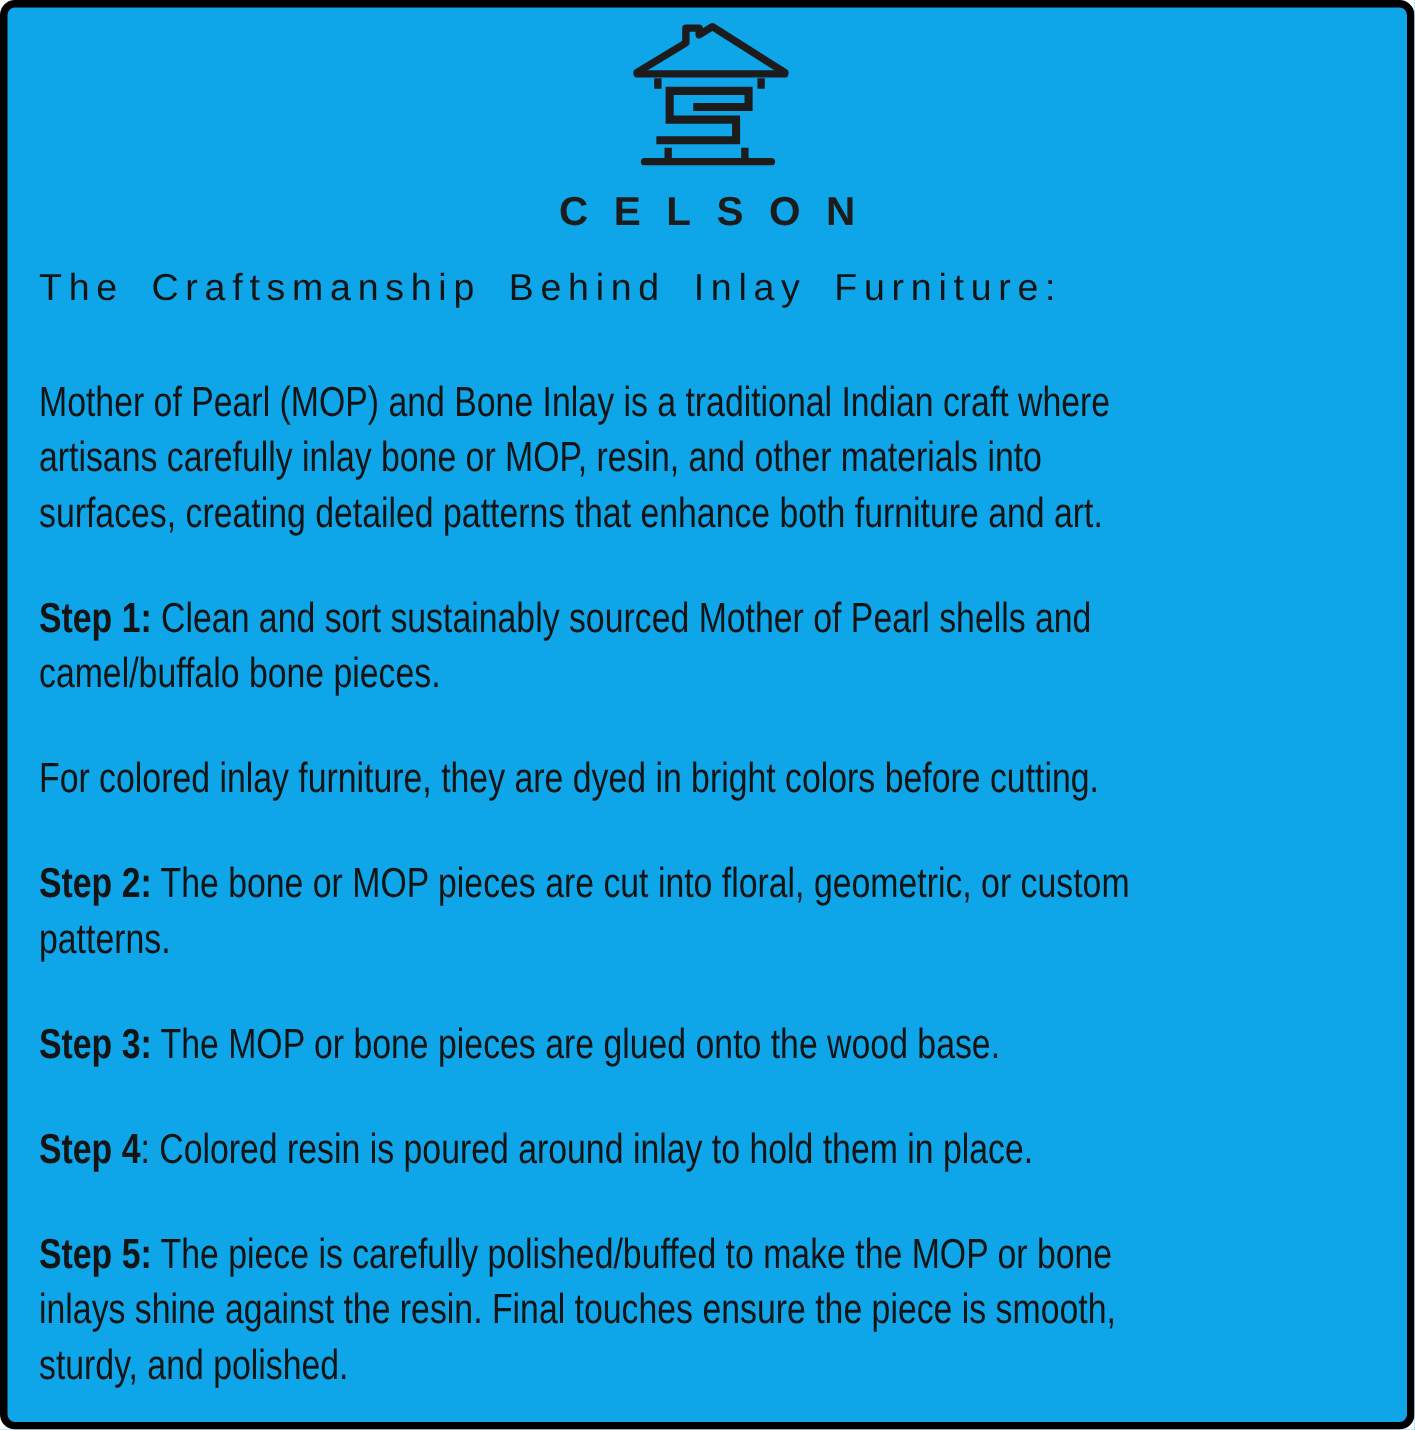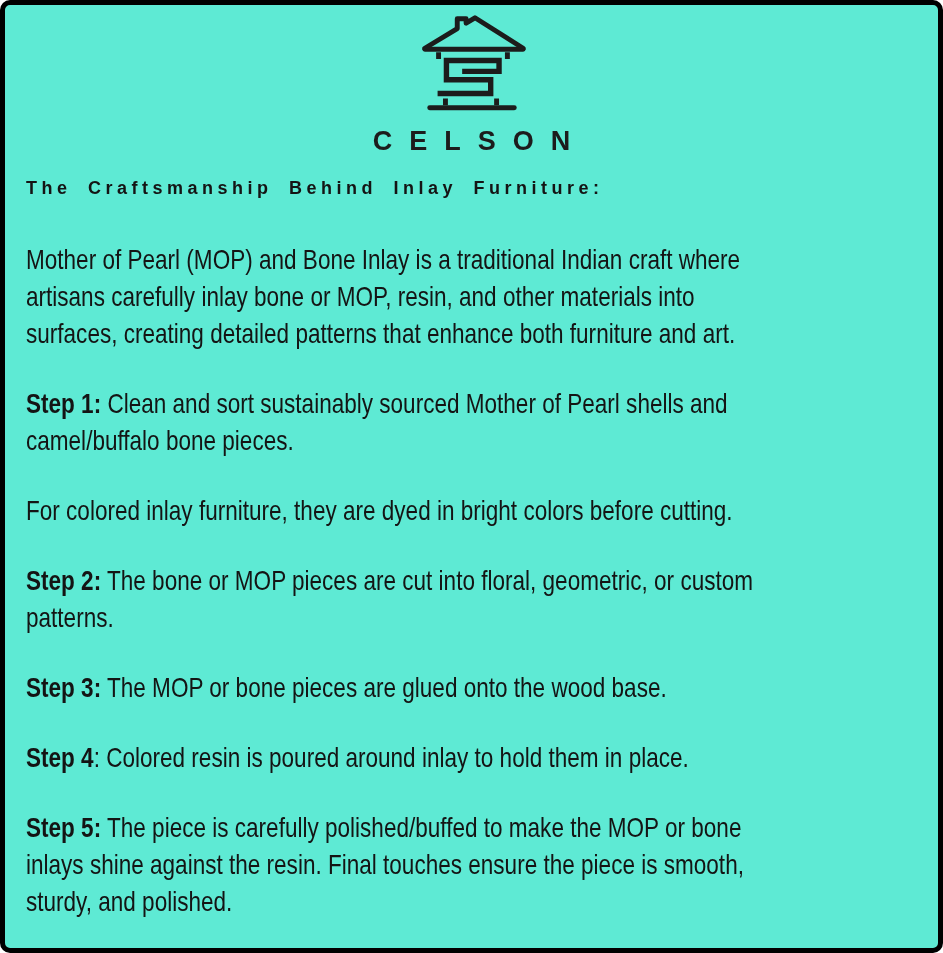--- a/index.html
+++ b/index.html
@@ -7,21 +7,21 @@
     padding: 0;
     background: #ffffff;
   }
   .page {
     position: relative;
     width: 943px;
     height: 953px;
     box-sizing: border-box;
     border: 5px solid #000000;
     border-radius: 10px;
-    background: #5eead4;
+    background: #0ea5e9;
     overflow: hidden;
     font-family: "Liberation Sans", sans-serif;
     color: #141414;
   }
   .brand {
     text-align: center;
     padding-top: 7px;
   }
   .logo-icon svg {
     display: block;
@@ -30,22 +30,22 @@
   .brand-name {
     margin-top: 10px;
     font-size: 27px;
     font-weight: 700;
     letter-spacing: 17px;
     text-indent: 17px;
     color: #1c1c1c;
   }
   .heading {
     margin: 21px 0 0 21px;
-    font-size: 18px;
-    font-weight: 700;
+    font-size: 25px;
+    font-weight: 400;
     letter-spacing: 4.5px;
     word-spacing: 7px;
     color: #141414;
   }
   
   .article {
     margin: 42px 0 0 21px;
     width: 1120px;
     transform: scaleX(0.805);
     transform-origin: left top;

